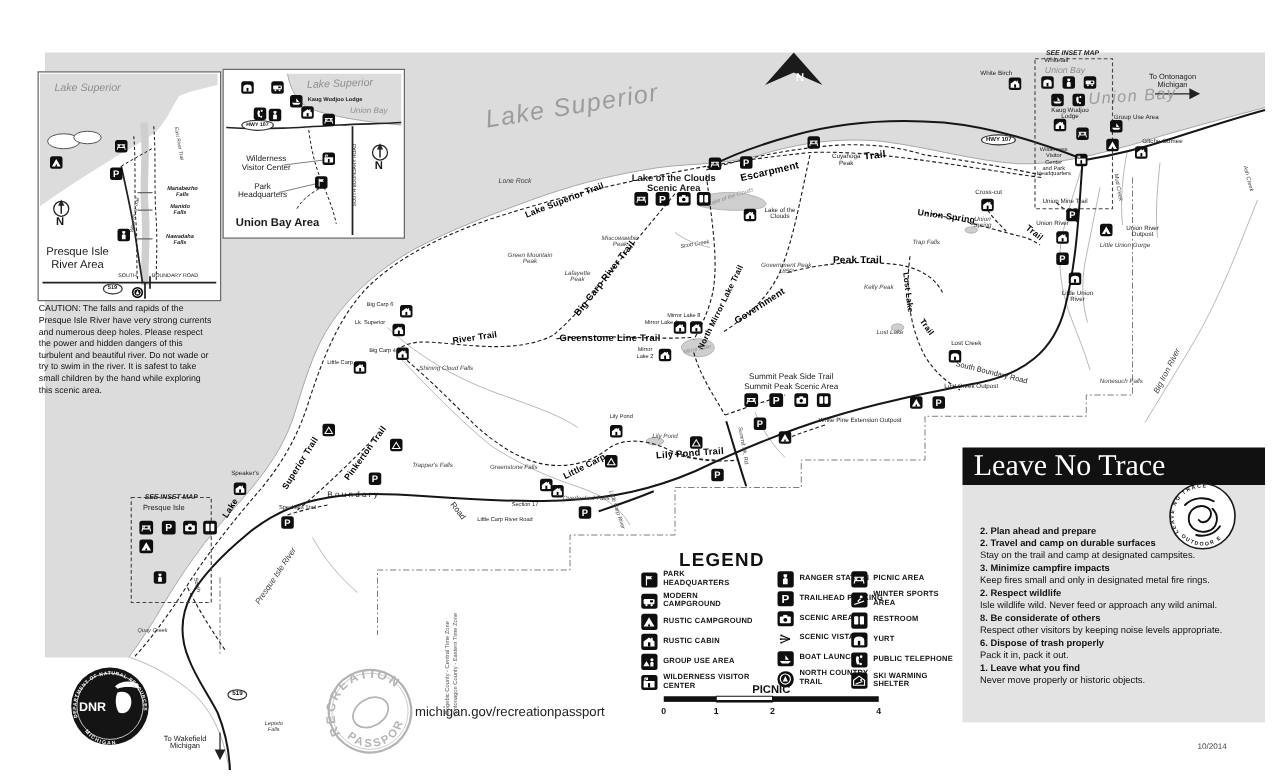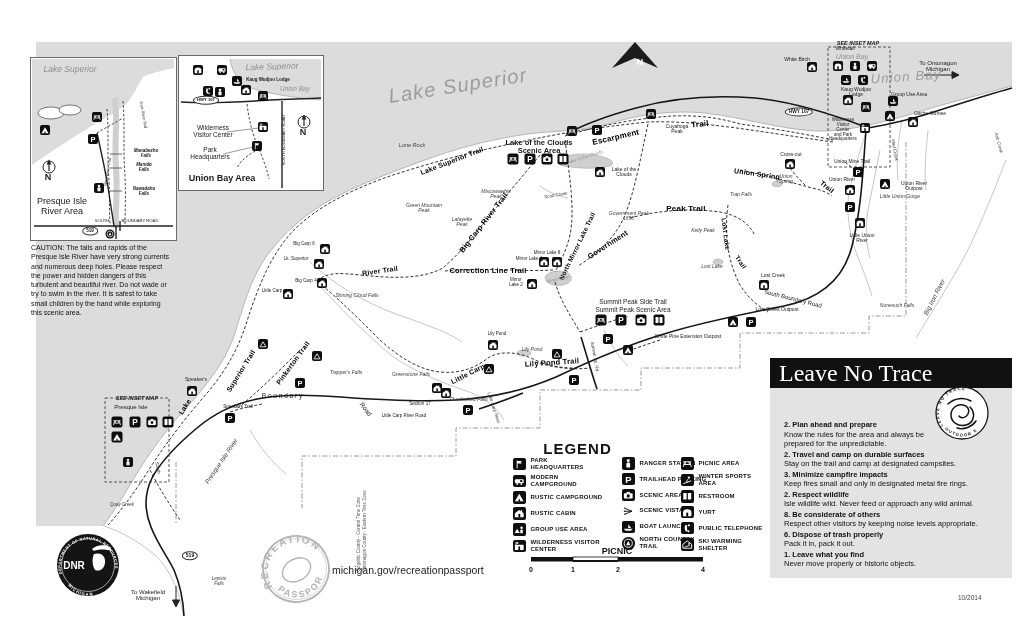--- a/index.html
+++ b/index.html
@@ -201,21 +201,20 @@
         <polygon points="122.5,63.5 125,58.5 127.5,63.5" fill="#222"></polygon>
       </g>
     </svg>
   </div>
 
   <div class="lnt">
     <div class="lnt-header">Leave No Trace</div>
     <div class="lnt-body"></div>
     <div class="lnt-rules" id="lnt-rules">
         <div class="rh">2. Plan ahead and prepare</div>
-        <div class="rb narrow">Know the rules for the area and always be prepared for the unpredictable.</div>
         <div class="rh">2. Travel and camp on durable surfaces</div>
         <div class="rb">Stay on the trail and camp at designated campsites.</div>
         <div class="rh">3. Minimize campfire impacts</div>
         <div class="rb">Keep fires small and only in designated metal fire rings.</div>
         <div class="rh">2. Respect wildlife</div>
         <div class="rb">Isle wildlife wild. Never feed or approach any wild animal.</div>
         <div class="rh">8. Be considerate of others</div>
         <div class="rb">Respect other visitors by keeping noise levels appropriate.</div>
         <div class="rh">6. Dispose of trash properly</div>
         <div class="rb">Pack it in, pack it out.</div>
@@ -522,21 +521,21 @@
       <div class="lbl i" style="left: 741px; top: 195px; font-size: 5px; transform: translate(-50%, -50%);">
         <div>Trap Falls</div>
       </div>
       <div class="lbl t" style="left: 608px; top: 245px; font-size: 7.5px; transform: translate(-50%, -50%) rotate(-33deg);">
         <div>Government</div>
       </div>
       <div class="lbl t" style="left: 577px; top: 246px; font-size: 6.5px; transform: translate(-50%, -50%) rotate(-64deg);">
         <div>North Mirror Lake Trail</div>
       </div>
       <div class="lbl t" style="left: 488px; top: 271px; font-size: 7.5px; transform: translate(-50%, -50%);">
-        <div>Correction Line Trail</div>
+        <div>Greenstone Line Trail</div>
       </div>
       <div class="lbl p" style="left: 547px; top: 253px; font-size: 4.5px; transform: translate(-50%, -50%);">
         <div>Mirror Lake 8</div>
       </div>
       <div class="lbl p" style="left: 529px; top: 259px; font-size: 4.5px; transform: translate(-50%, -50%);">
         <div>Mirror Lake 4</div>
       </div>
       <div class="lbl p" style="left: 516px; top: 283px; font-size: 4.5px; transform: translate(-50%, -50%);">
         <div>Mirror</div>
         <div>Lake 2</div>

